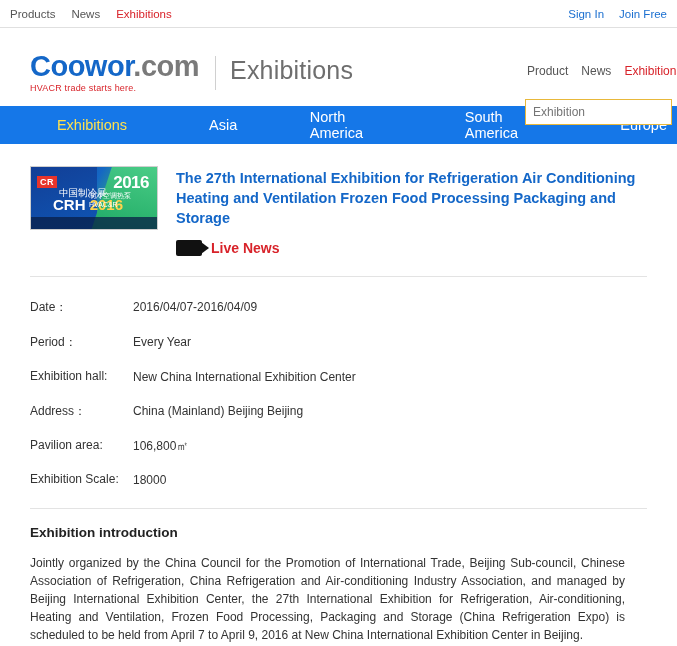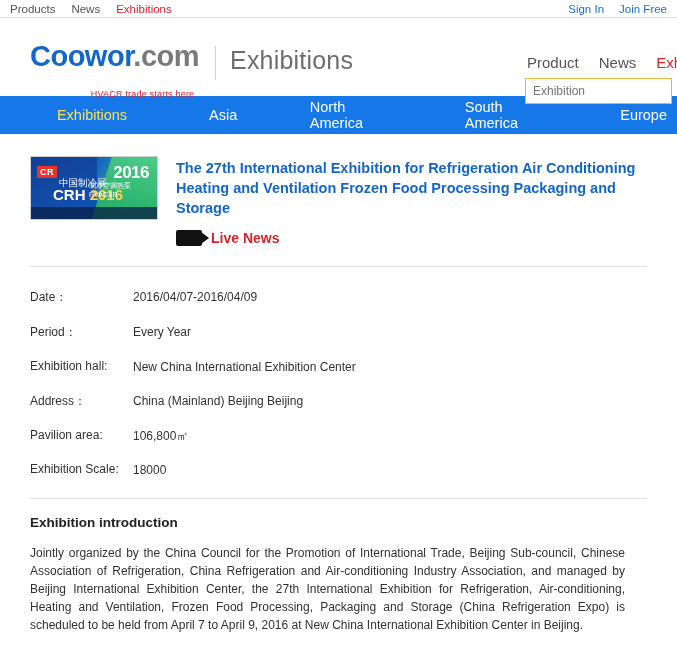--- a/index.html
+++ b/index.html
@@ -6,21 +6,21 @@
   html, body {
     margin: 0; padding: 0;
     width: 677px; height: 646px;
     background: #ffffff;
     font-family: "Liberation Sans", sans-serif;
     overflow: hidden;
   }
 
   
   .topbar {
-    height: 18px;
+    height: 28px;
     border-bottom: 1px solid #e0e0e0;
     display: flex;
     align-items: center;
     padding: 0 10px;
     font-size: 11.5px;
   }
   .topbar .left { display: flex; gap: 16px; align-items: center; }
   .topbar .right { margin-left: auto; display: flex; gap: 15px; align-items: flex-start; }
   .topbar a { color: #555; text-decoration: none; }
   .topbar a.blue { color: #1b6fd0; }
@@ -40,22 +40,22 @@
     font-weight: bold;
     letter-spacing: -0.5px;
     line-height: 1;
   }
   .logo .coowor { color: #1467c8; }
   .logo .dotcom { color: #7a7a7a; font-weight: bold; }
   .tagline {
     font-size: 9px;
     color: #d8232a;
     letter-spacing: 0.2px;
-    margin-top: 18px;
-    text-align: right;
+    margin-top: 2px;
+    text-align: left;
     padding-right: 2px;
   }
   .hdr-divider {
     width: 1px;
     height: 34px;
     background: #d0d0d0;
     margin: 18px 14px 0 16px;
   }
   .hdr-title {
     font-size: 25px;
@@ -65,24 +65,24 @@
   }
 
   .search-area {
     position: absolute;
     right: 0px;
     top: 36px;
     width: 152px;
   }
   .search-links {
     display: flex;
-    gap: 20px;
-    font-size: 15px;
+    gap: 13px;
+    font-size: 12px;
     justify-content: flex-start;
-    margin-bottom: 7px;
+    margin-bottom: 21px;
     padding-left: 2px;
   }
   .search-links a { text-decoration: none; color: #555; }
   .search-links a.active { color: #d8232a; }
   .search-box {
     width: 147px;
     height: 26px;
     border: 1px solid #e8b83a;
     background: #fff;
     font-size: 12px;

